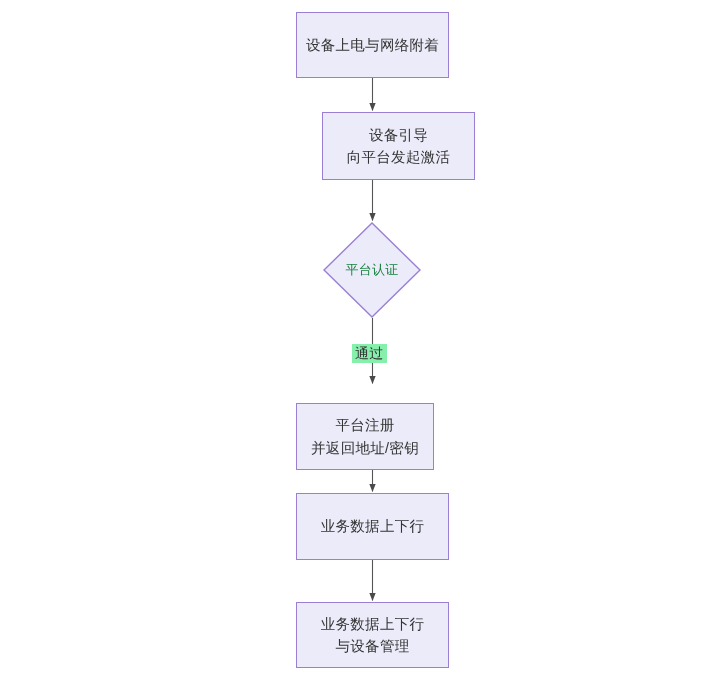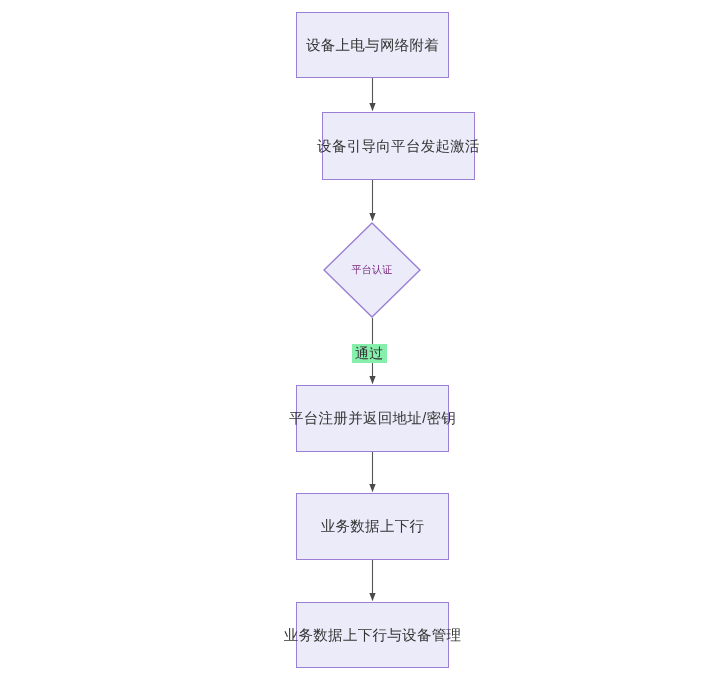--- a/index.html
+++ b/index.html
@@ -33,21 +33,21 @@
   .node {
     position: absolute;
     box-sizing: border-box;
     background: #ebebf9;
     border: 1.4px solid #9b7fd4;
     color: #333333;
     font-size: 14.5px;
     line-height: 1.55;
     text-align: center;
     display: flex;
-    flex-direction: row;
+    flex-direction: column;
     align-items: center;
     justify-content: center;
     letter-spacing: 0.3px;
   }
   .node .line {
     display: block;
     white-space: nowrap;
   }
 
   
@@ -65,22 +65,22 @@
   }
   .decision .dlabel {
     position: absolute;
     left: 0;
     top: 0;
     width: 100%;
     height: 100%;
     display: flex;
     align-items: center;
     justify-content: center;
-    color: #701a75;
-    font-size: 10px;
+    color: #15803d;
+    font-size: 13px;
     letter-spacing: 0.3px;
     white-space: nowrap;
   }
 
   
   .edge-label {
     position: absolute;
     background: #86efac;
     color: #333333;
     font-size: 14px;
@@ -126,21 +126,21 @@
 
   <div class="decision" style="left:323px; top:222px;">
     <svg class="shape" viewBox="0 0 98 96" width="98" height="96" preserveAspectRatio="none">
       <polygon points="49,1 97,48 49,95 1,48" fill="#ebebf9" stroke="#9b7fd4" stroke-width="1.4"></polygon>
     </svg>
     <div class="dlabel">平台认证</div>
   </div>
 
   <div class="edge-label" style="left:352px; top:344px;">通过</div>
 
-  <div class="node" style="left:296px; top:385px; width:153px; height:67px;">
+  <div class="node" style="left:296px; top:403px; width:138px; height:67px;">
     <span class="line">平台注册</span>
     <span class="line">并返回地址/密钥</span>
   </div>
 
   <div class="node" style="left:296px; top:493px; width:153px; height:67px;">
     <span class="line">业务数据上下行</span>
   </div>
 
   <div class="node" style="left:296px; top:602px; width:153px; height:66px;">
     <span class="line">业务数据上下行</span>

